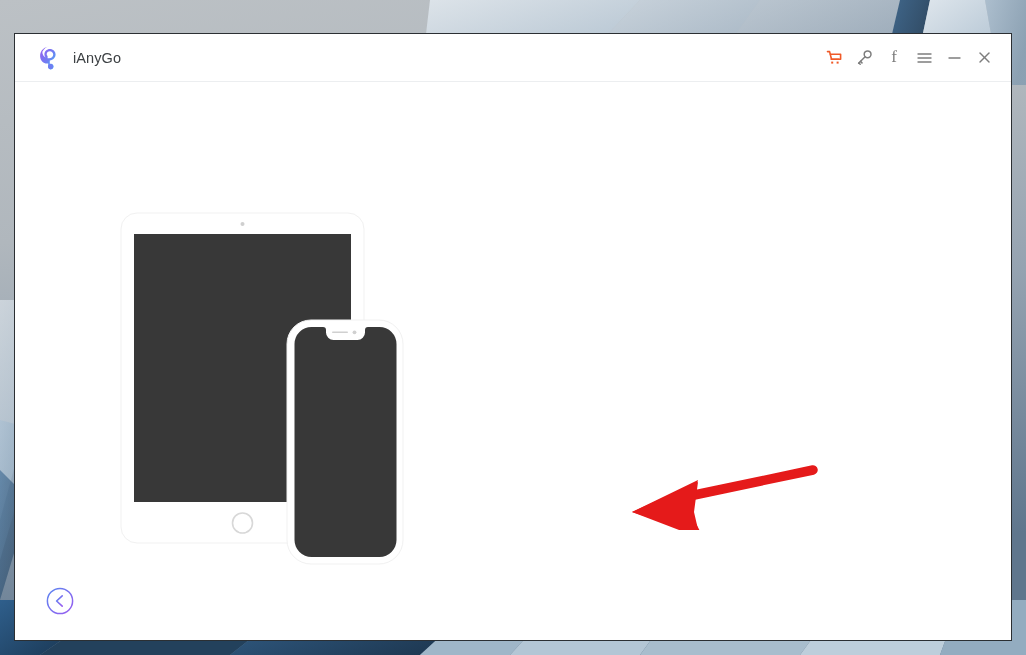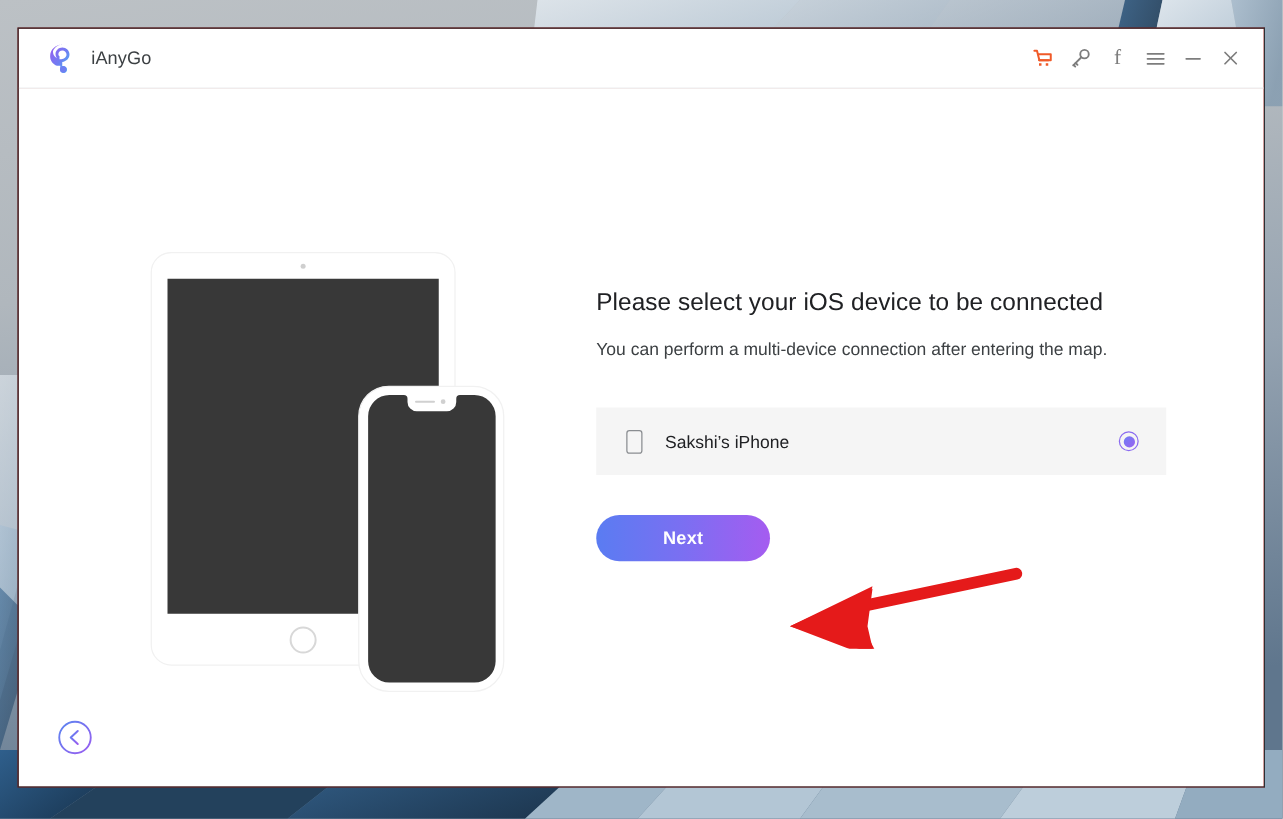--- a/index.html
+++ b/index.html
@@ -25,24 +25,24 @@
   }
   #wallpaper-svg {
     position: absolute;
     inset: 0;
   }
 
   
   #app-window {
     position: absolute;
     left: 14px;
-    top: 22px;
+    top: 33px;
     width: 998px;
     height: 608px;
-    background: #b91c1c;
+    background: #eab308;
     border: 1px solid #2b2f33;
     box-sizing: border-box;
     overflow: hidden;
   }
 
   
   #titlebar {
     position: relative;
     height: 48px;
     background: #ffffff;
@@ -352,37 +352,20 @@
 
       <rect x="176" y="113" width="116" height="244" rx="24" ry="24" fill="#ffffff"></rect>
       <rect x="176" y="113" width="116" height="244" rx="24" ry="24" fill="none" stroke="#f1f1f1" stroke-width="1"></rect>
 
       <path d="M183.5 137 a17 17 0 0 1 17 -17 h11.5 a3 3 0 0 1 3 3 v2.5 a7.5 7.5 0 0 0 7.5 7.5 h24 a7.5 7.5 0 0 0 7.5 -7.5 v-2.5 a3 3 0 0 1 3 -3 h11.5 a17 17 0 0 1 17 17 v196 a17 17 0 0 1 -17 17 h-68 a17 17 0 0 1 -17 -17 z" fill="#383838"></path>
 
       <rect x="221" y="124.5" width="16" height="1.6" rx="0.8" fill="#d0d0d0"></rect>
       <circle cx="243.5" cy="125.3" r="1.9" fill="#d0d0d0"></circle>
     </svg>
 
-    <div id="panel">
-
-      <h1 id="headline">Please select your iOS device to be connected</h1>
-      <p id="subtext">You can perform a multi-device connection after entering the map.</p>
-
-      <div id="device-list">
-        <div class="device-row">
-          <span class="dev-icon"></span>
-          <span class="dev-name">Sakshi’s iPhone</span>
-          <span class="radio">
-            <span class="dot"></span>
-          </span>
-        </div>
-      </div>
-
-      <button id="next-button">Next</button>
-    </div>
 
     <svg id="back-button" viewBox="0 0 28 28">
       <defs>
         <linearGradient id="backgrad" x1="0" y1="0" x2="1" y2="1">
           <stop offset="0%" stop-color="#5a86f0"></stop>
           <stop offset="100%" stop-color="#9a5cf0"></stop>
         </linearGradient>
       </defs>
       <circle cx="14" cy="14" r="12.6" fill="none" stroke="url(#backgrad)" stroke-width="1.5"></circle>
       <path d="M16.2 8.8 L10.6 14 L16.2 19.2" fill="none" stroke="url(#backgrad)" stroke-width="1.6" stroke-linecap="round" stroke-linejoin="round"></path>

